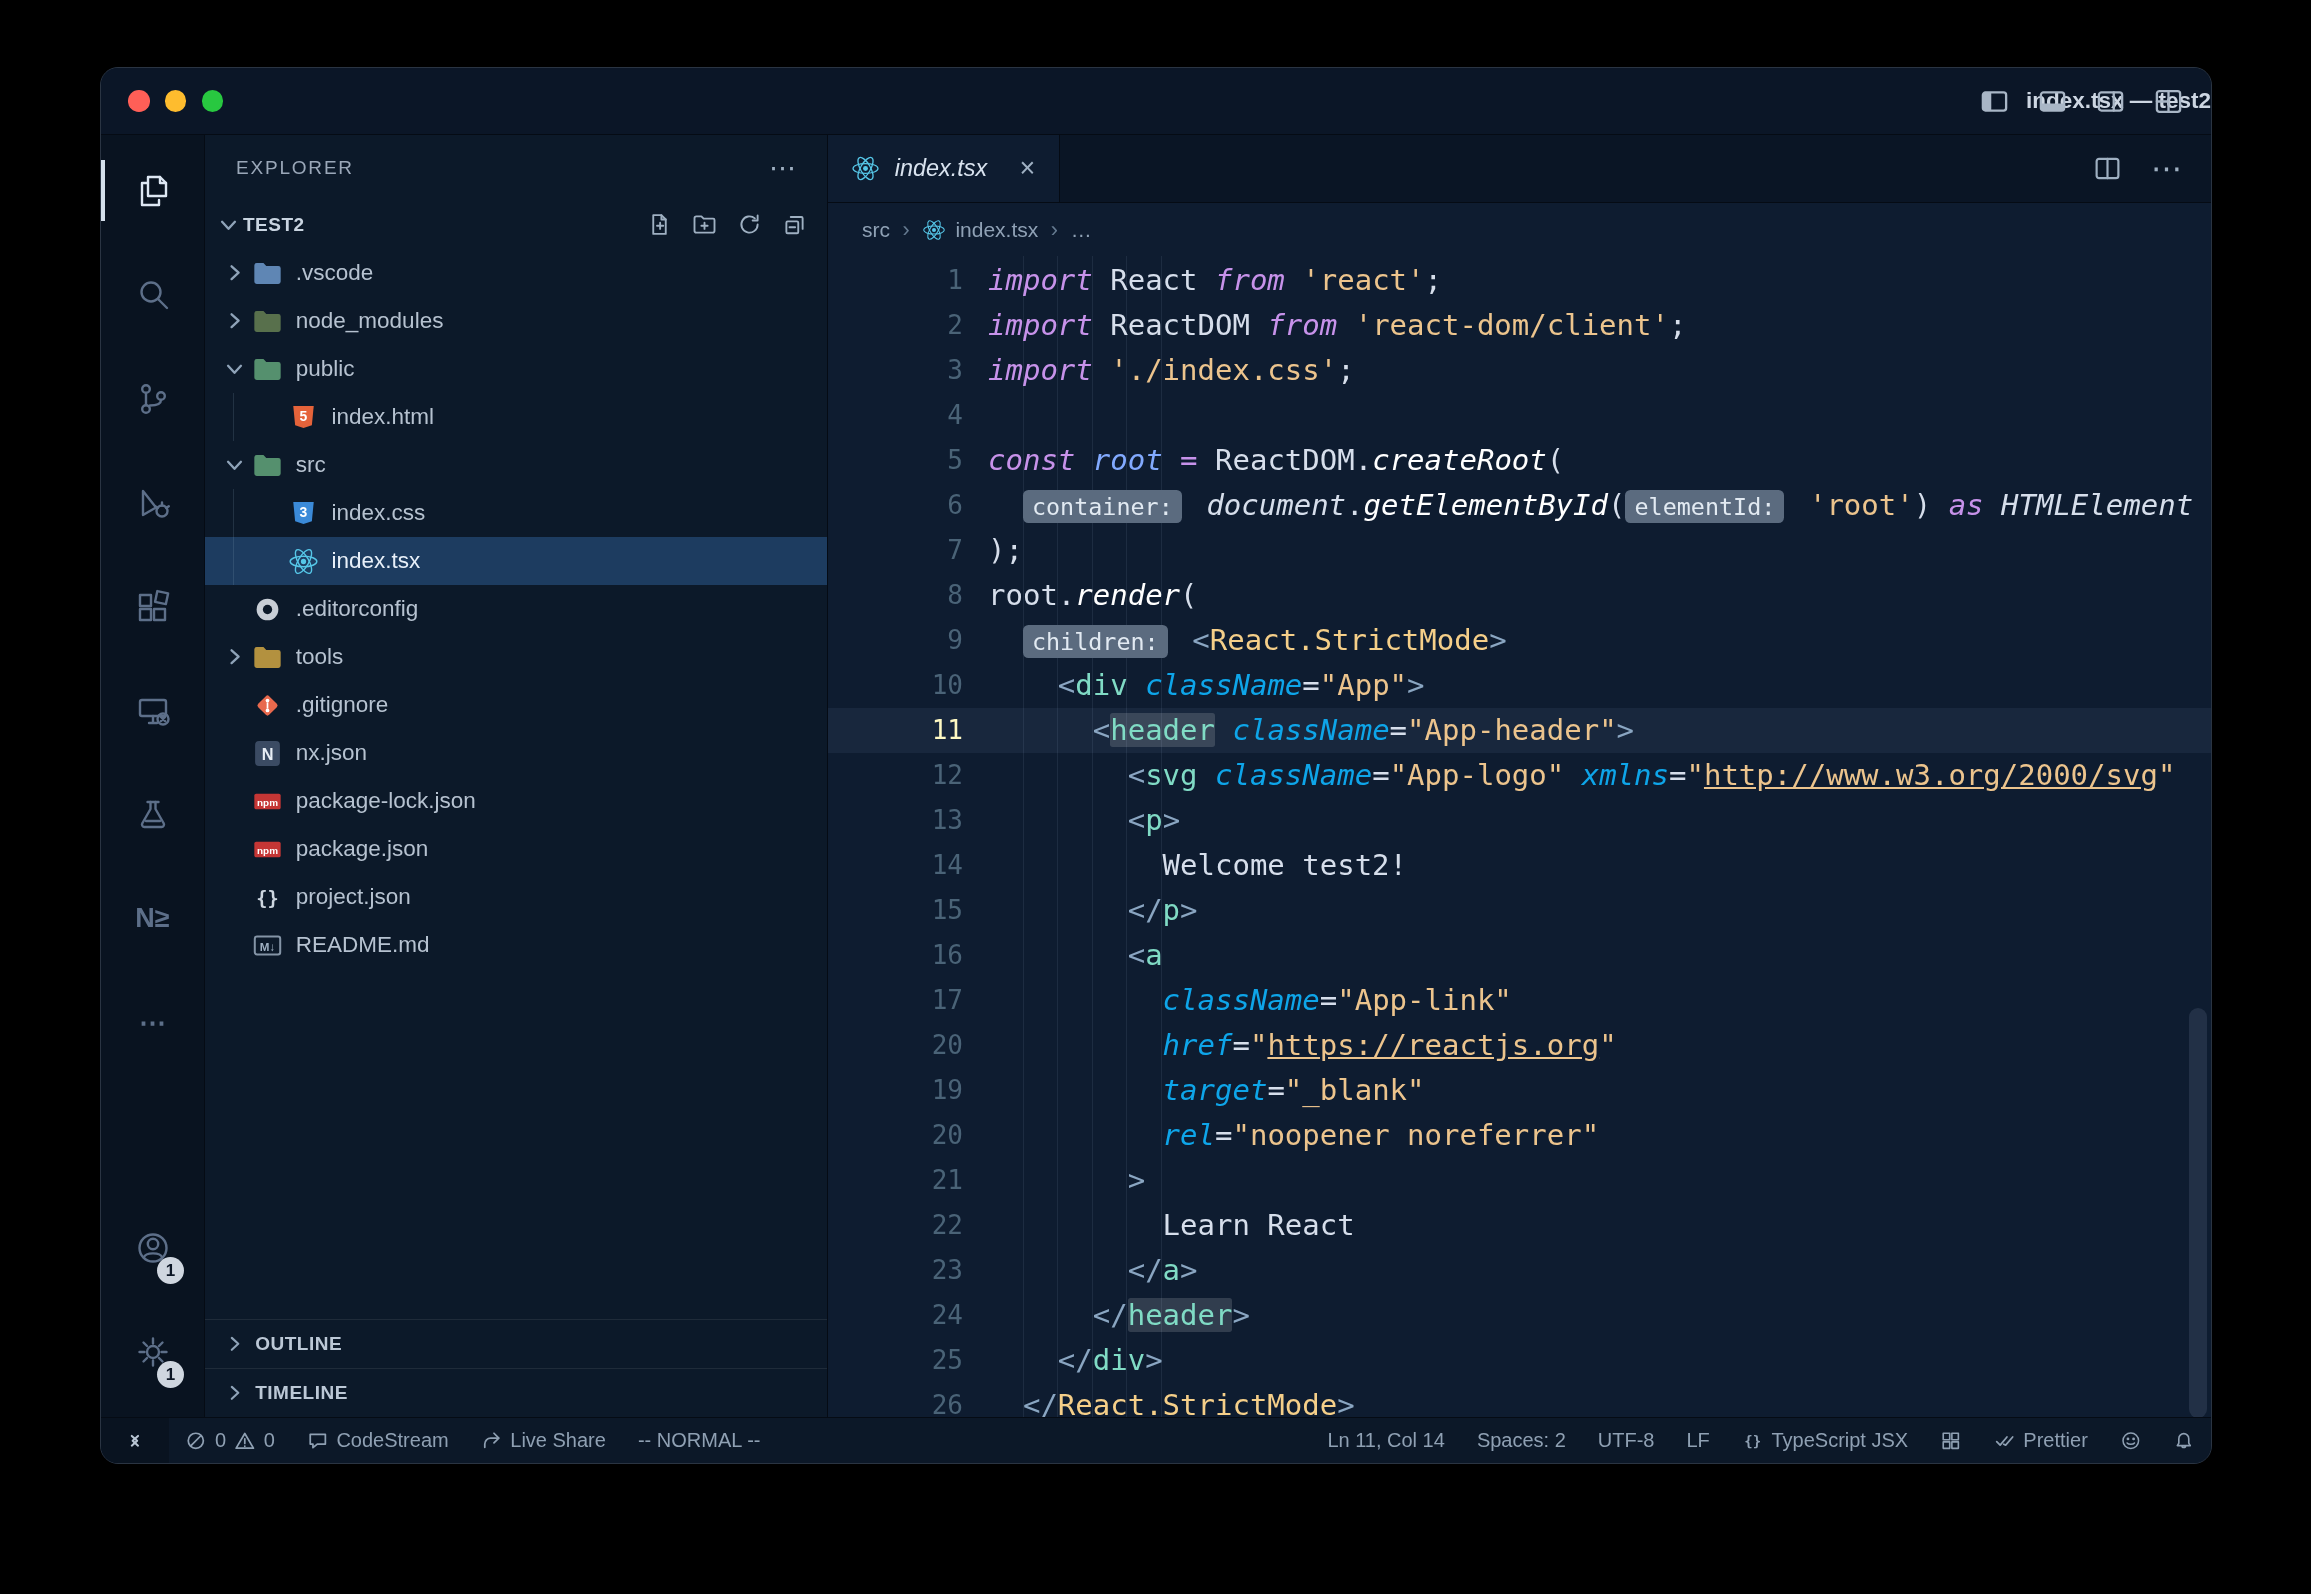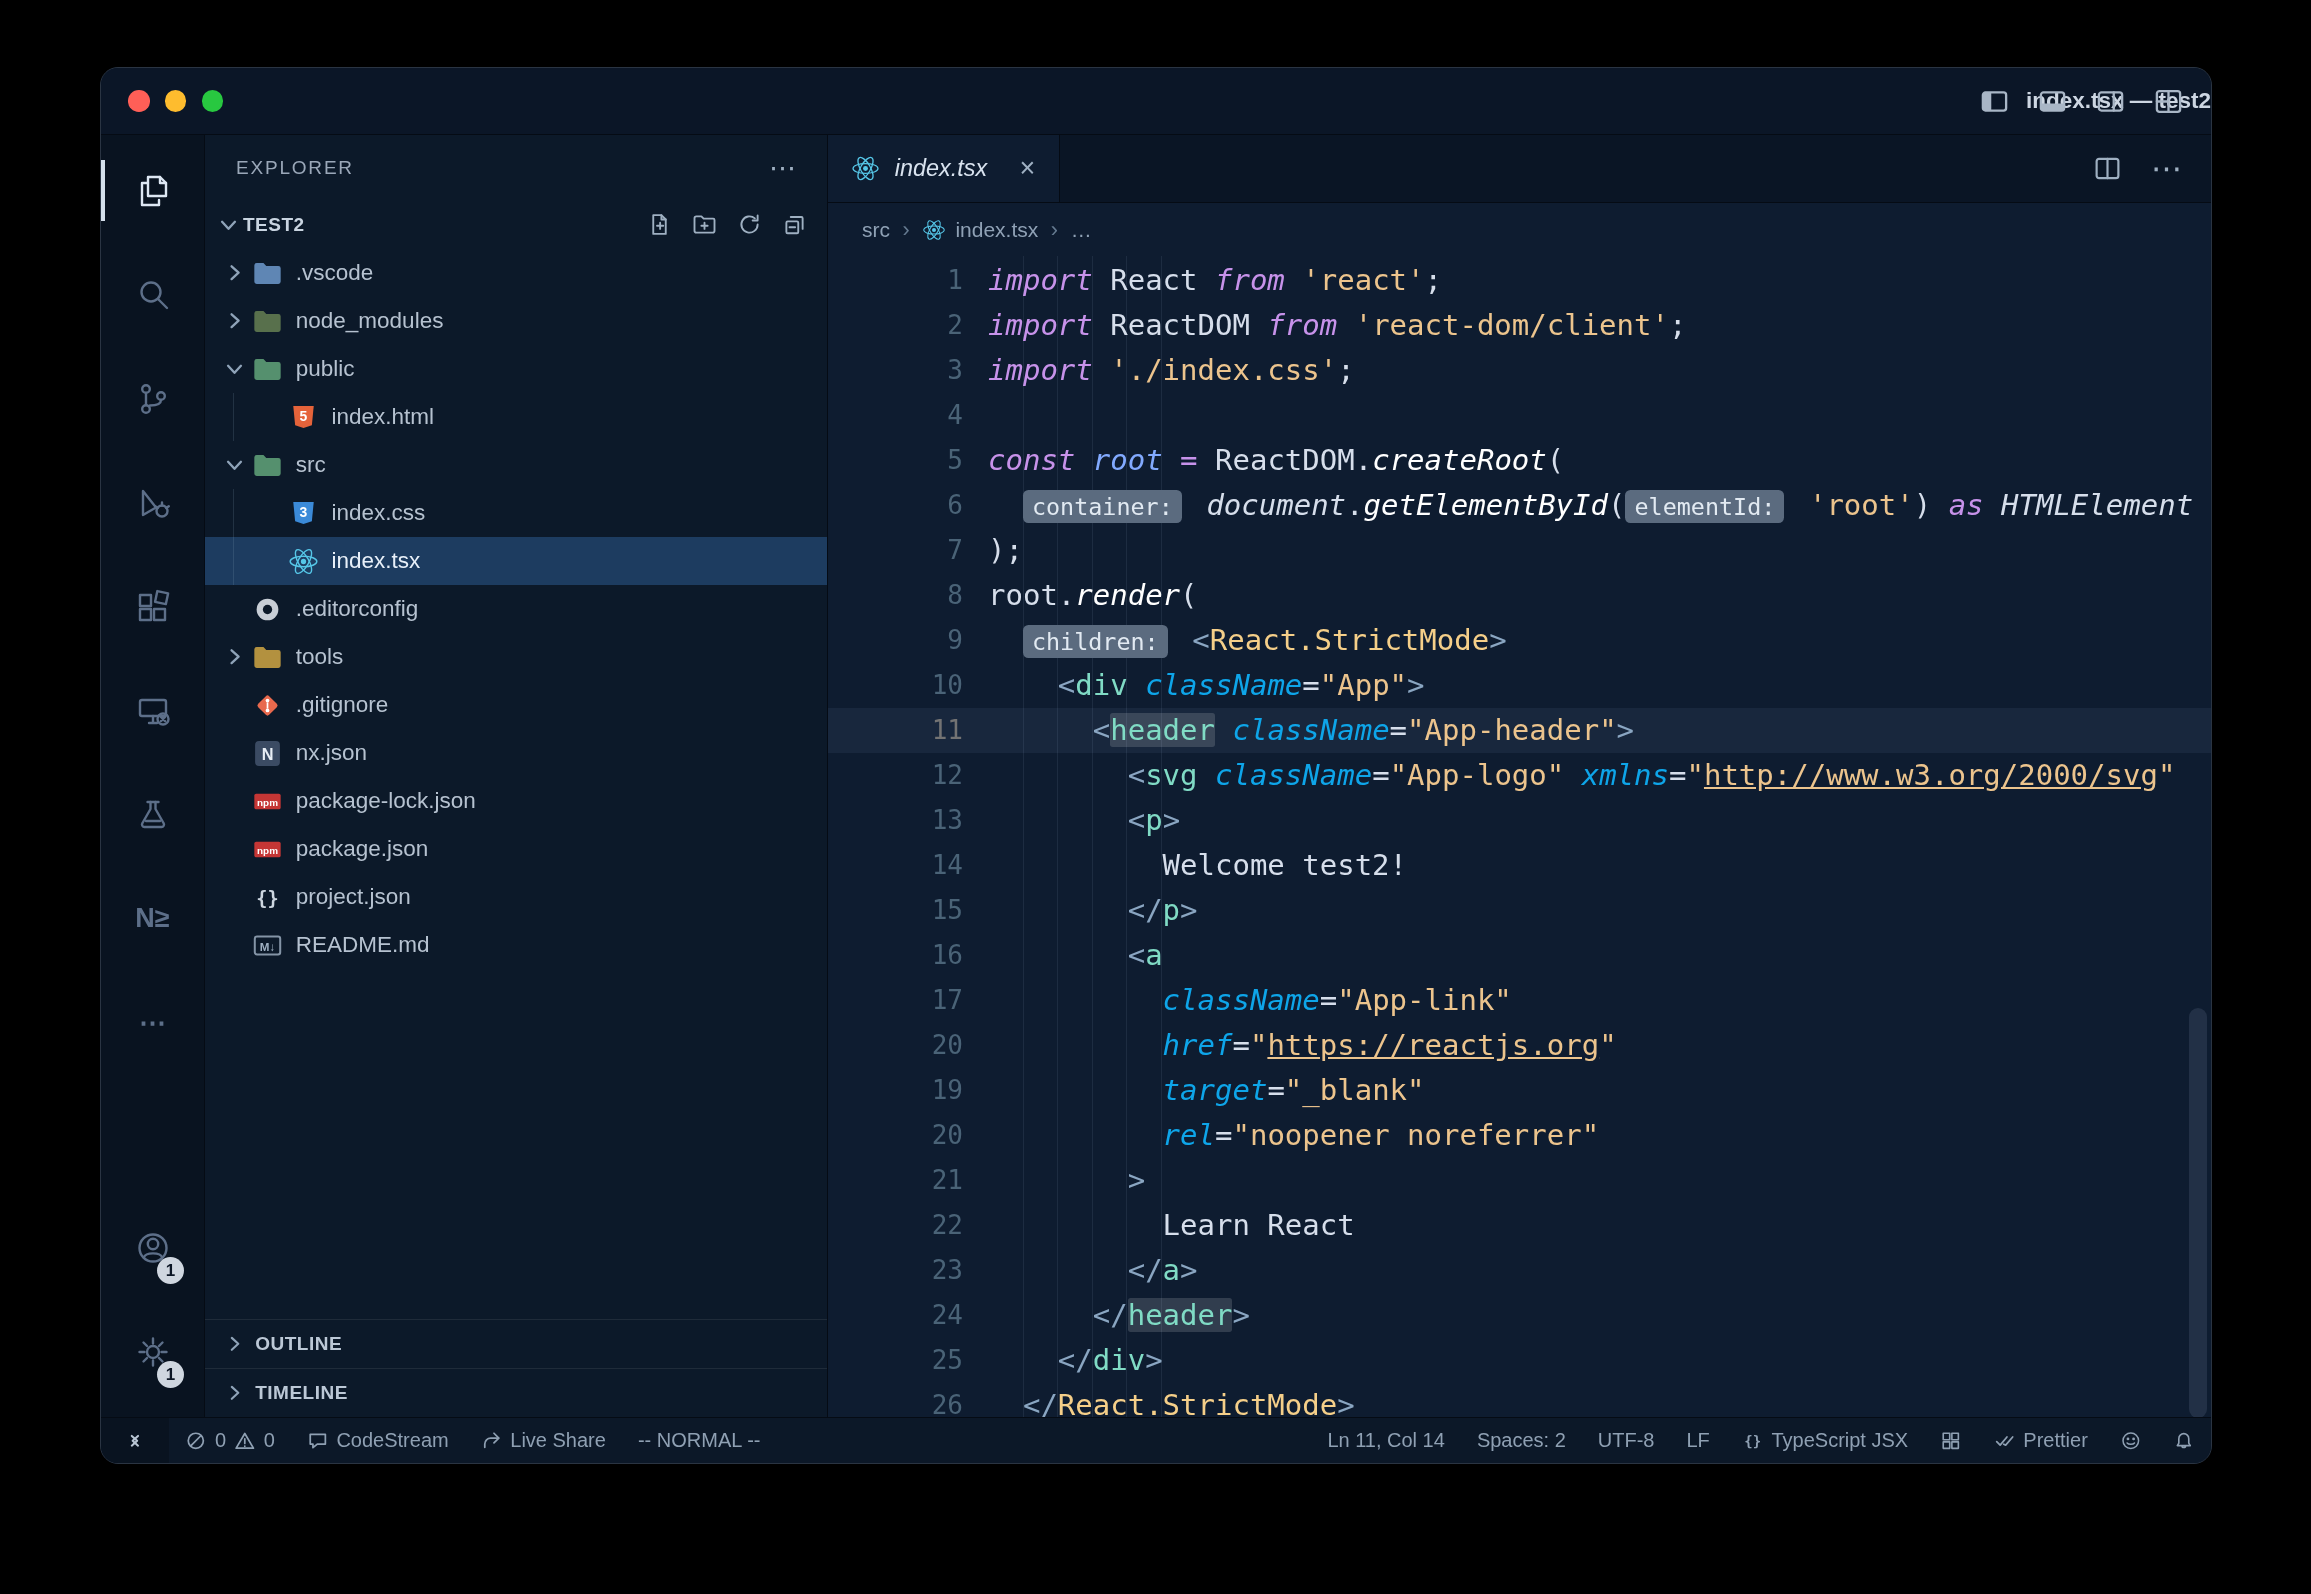--- a/index.html
+++ b/index.html
@@ -87,21 +87,21 @@
   .crumb-sep { color:#657a90; font-size:21.6px; }
   .crumb .ic { width:24px; height:24px; }
 
   .code-wrap { flex:1; position:relative; overflow:hidden;
     font-family:"DejaVu Sans Mono", monospace; font-size:29px; line-height:45px;
     padding-top:1.8px; }
   .iguide { position:absolute; top:0; bottom:0; width:0.9px; background:rgba(128,156,184,0.13); }
   .cline { height:45px; display:flex; overflow:hidden; white-space:pre; position:relative; }
   .cline.current { background:rgba(128,158,200,0.09); }
   .gut { width:135px; flex:none; text-align:right; color:#4a6377; font-size:26px; }
-  .cline.current .gut { color:#737373; }
+  .cline.current .gut { color:#fef9c3; }
   .ltx { padding-left:25px; white-space:pre; }
   .tk-kw  { color:#c792ea; font-style:italic; }
   .tk-op  { color:#c792ea; }
   .tk-fg  { color:#d6deeb; }
   .tk-cv  { color:#82aaff; font-style:italic;margin-top:28px; }
   .tk-fn  { color:#ffffff; font-style:italic; }
   .tk-attr{ color:#0ea5e9; font-style:italic;text-align:center; }
   .tk-obj { color:#d6deeb; font-style:italic; }
   .tk-str { color:#ecc48d; }
   .tk-strl{ color:#ecc48d; text-decoration:underline; }

